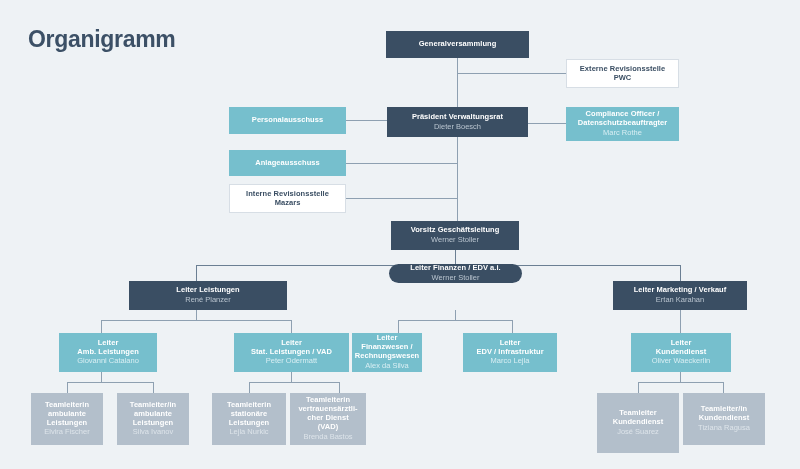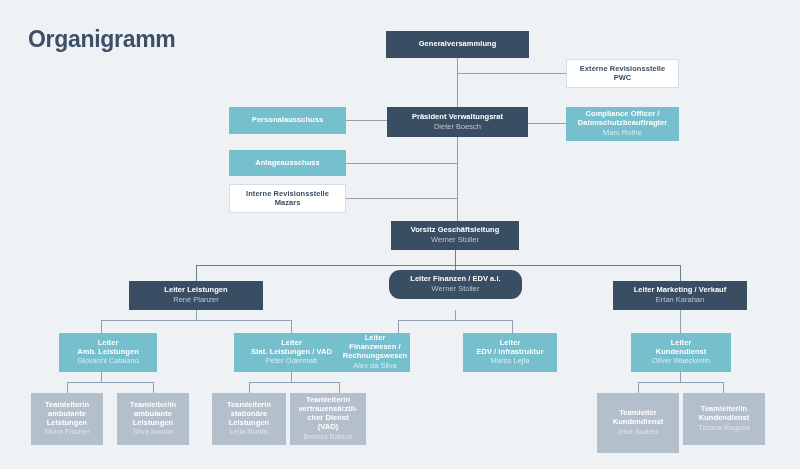--- a/index.html
+++ b/index.html
@@ -140,26 +140,26 @@
     <div class="t">Vorsitz Geschäftsleitung</div>
     <div class="s">Werner Stoller</div>
   </div>
 
   <div class="lnv dark" style="left:455px; top:250px; height:31px;"></div>
 
   <div class="lnh dark" style="left:196px; top:265px; width:485px;"></div>
   <div class="lnv dark" style="left:196px; top:265px; height:16px;"></div>
   <div class="lnv dark" style="left:680px; top:265px; height:16px;"></div>
 
-  <div class="node navy" style="left:129px; top:281px; width:134px; height:29px;">
+  <div class="node navy" style="left:129px; top:281px; width:158px; height:29px;">
     <div class="t">Leiter Leistungen</div>
     <div class="s">René Planzer</div>
   </div>
 
-  <div class="node navy" style="left:389px; top:270px; width:133px; height:29px;border-radius:11px;">
+  <div class="node navy" style="left:389px; top:264px; width:133px; height:19px;border-radius:11px;">
     <div class="t">Leiter Finanzen / EDV a.i.</div>
     <div class="s">Werner Stoller</div>
   </div>
 
   <div class="node navy" style="left:613px; top:281px; width:134px; height:29px;">
     <div class="t">Leiter Marketing / Verkauf</div>
     <div class="s">Ertan Karahan</div>
   </div>
 
   <div class="lnv" style="left:196px; top:310px; height:11px;"></div>
@@ -215,21 +215,21 @@
     <div class="t">vertrauensärztli-</div>
     <div class="t">cher Dienst (VAD)</div>
     <div class="s">Brenda Bastos</div>
   </div>
 
   <div class="lnv" style="left:455px; top:310px; height:11px;"></div>
   <div class="lnh" style="left:398px; top:320px; width:114px;"></div>
   <div class="lnv" style="left:398px; top:320px; height:13px;"></div>
   <div class="lnv" style="left:512px; top:320px; height:13px;"></div>
 
-  <div class="node teal" style="left:340px; top:333px; width:70px; height:39px;">
+  <div class="node teal" style="left:352px; top:333px; width:70px; height:39px;">
     <div class="t">Leiter Finanzwesen /</div>
     <div class="t">Rechnungswesen</div>
     <div class="s">Alex da Silva</div>
   </div>
 
   <div class="node teal" style="left:463px; top:333px; width:94px; height:39px;">
     <div class="t">Leiter</div>
     <div class="t">EDV / Infrastruktur</div>
     <div class="s">Marco Lejla</div>
   </div>

